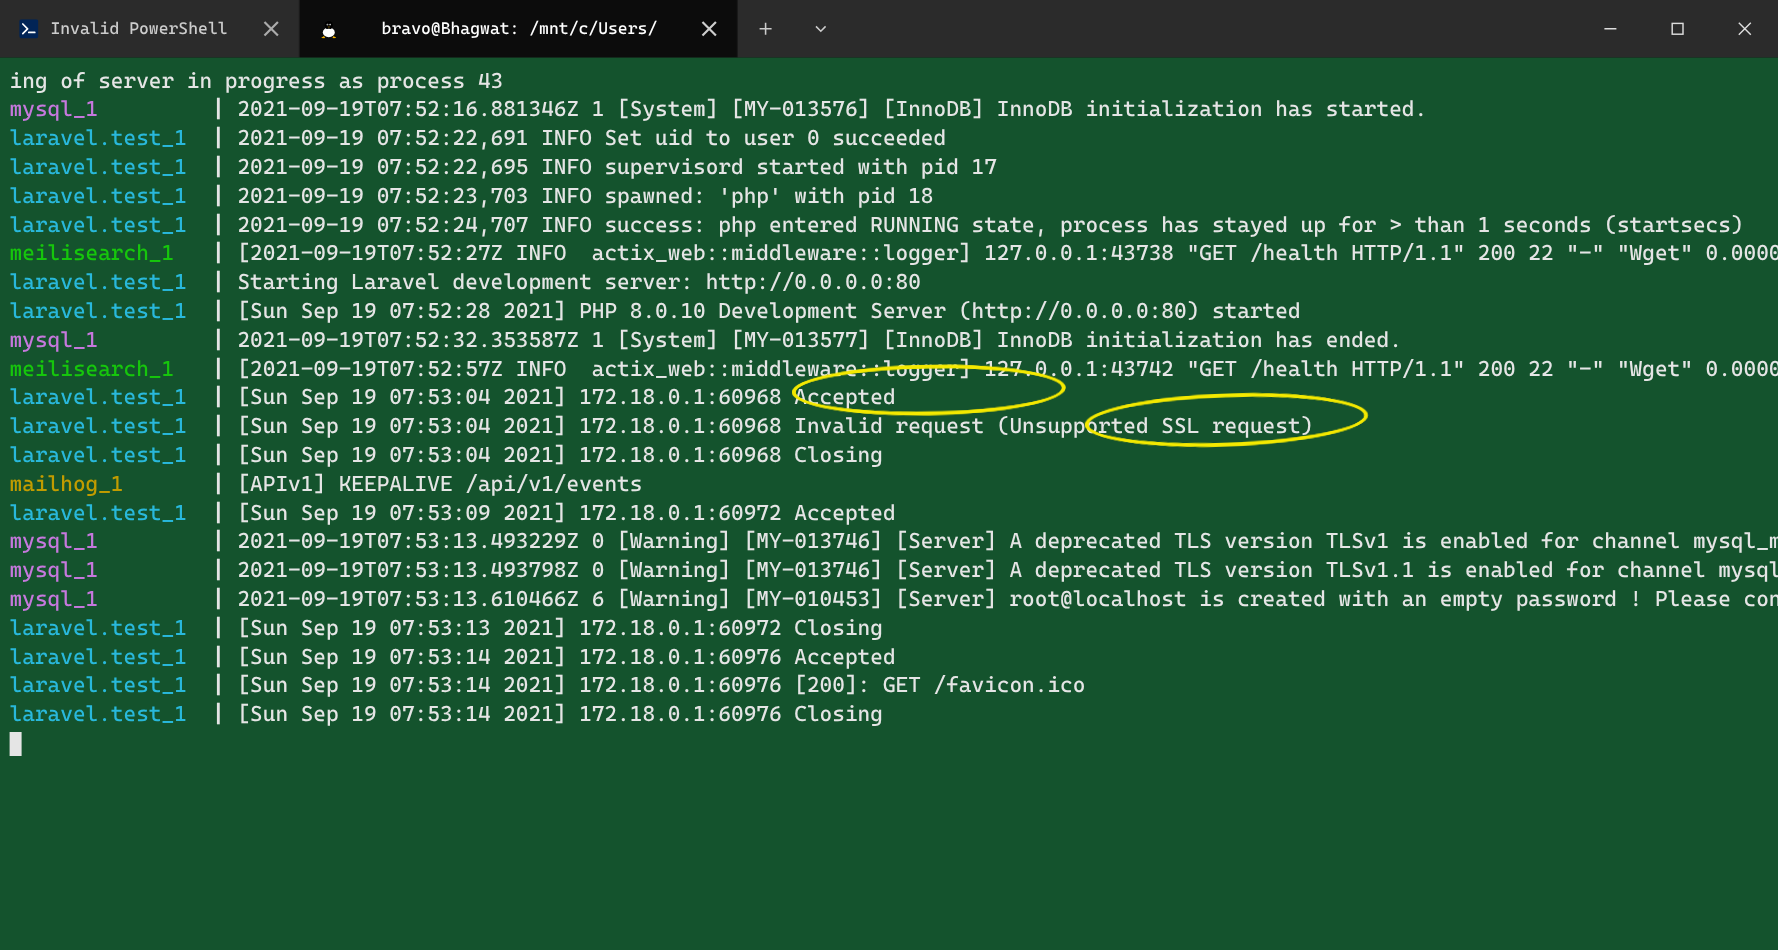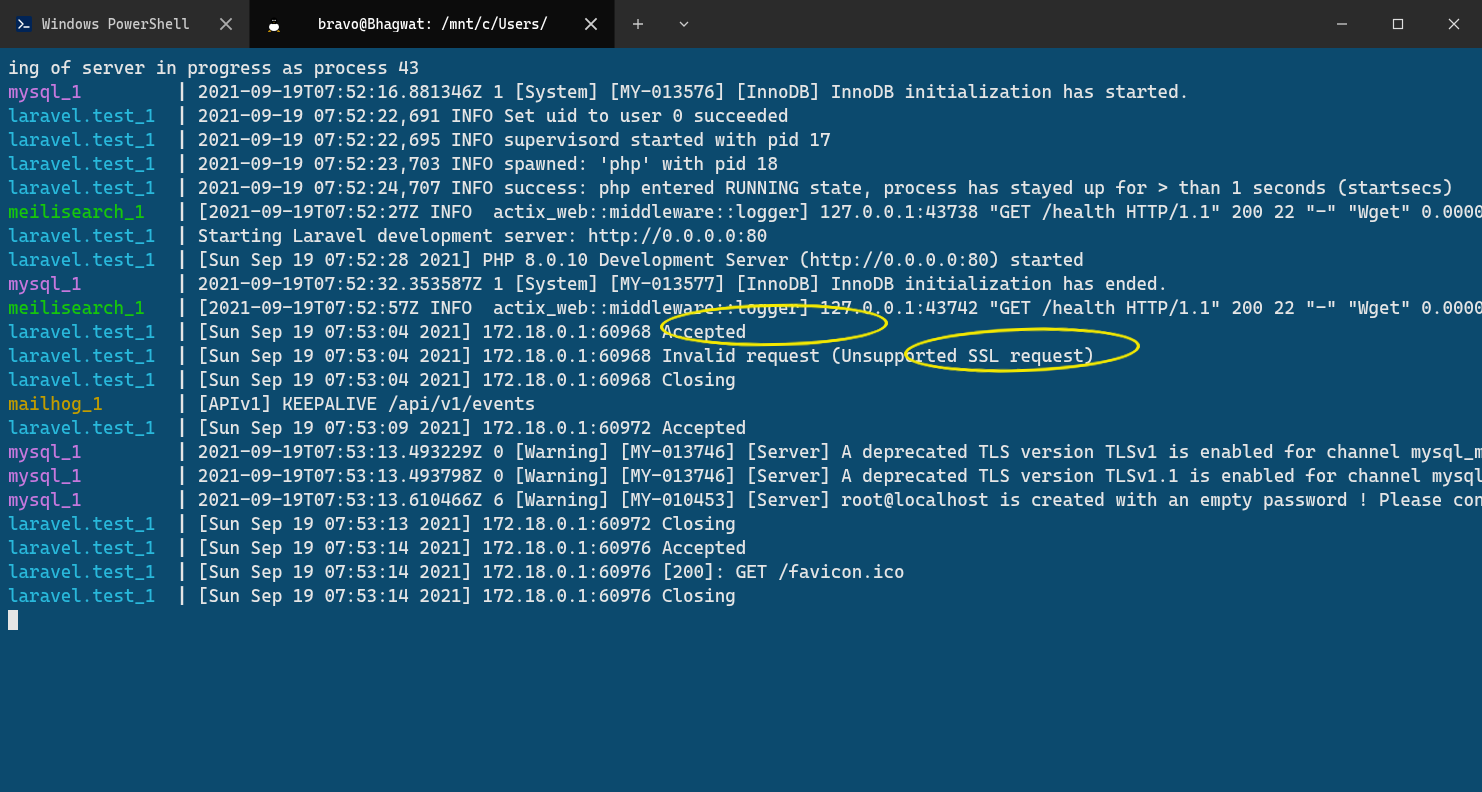--- a/index.html
+++ b/index.html
@@ -28,21 +28,21 @@
   .tb-actions { display:flex; align-items:center; }
   .tb-btn { width:46px; height:48px; display:flex; align-items:center; justify-content:center; color:#ccc; }
   .tb-btn svg { width:12px; height:12px; }
   .tb-spacer { flex:1; }
   .win-controls { display:flex; }
   .win-btn { width:56px; height:48px; display:flex; align-items:center; justify-content:center; color:#ddd; }
   .win-btn svg { width:12px; height:12px; }
 
   .terminal {
     width: 100%; height: calc(792px - 48px);
-    background: #0c4a6e;
+    background: #14532d;
     padding: 8px 8px 0 8px;
     position: relative;
     color: #e5e5e5;
     font-size: 18px;
     line-height: 24px;
     font-family: Consolas, "Cascadia Mono", monospace;
   }
   .lines { white-space: pre-wrap; word-break: break-all; }
   .row { display:block; }
   .seg { white-space: pre; }
@@ -73,21 +73,21 @@
 <div class="titlebar">
   <div class="tabs">
 
     <div class="tab">
       <span class="tab-icon ps-icon">
         <svg viewBox="0 0 16 16">
             <rect width="16" height="16" rx="2" fill="#012456"></rect>
             <path d="M3 4l4 4-4 4M8 11h5" stroke="#fff" stroke-width="1.4" fill="none" stroke-linecap="round" stroke-linejoin="round"></path>
           </svg>
       </span>
-      <span class="label">Windows PowerShell</span>
+      <span class="label">Invalid PowerShell</span>
       <span class="close">
         <svg viewBox="0 0 10 10">
             <path d="M1 1l8 8M9 1l-8 8" stroke="#ccc" stroke-width="1.3"></path>
           </svg>
       </span>
     </div>
 
     <div class="tab active">
       <span class="tab-icon tux-icon">
         <svg viewBox="0 0 16 16">

